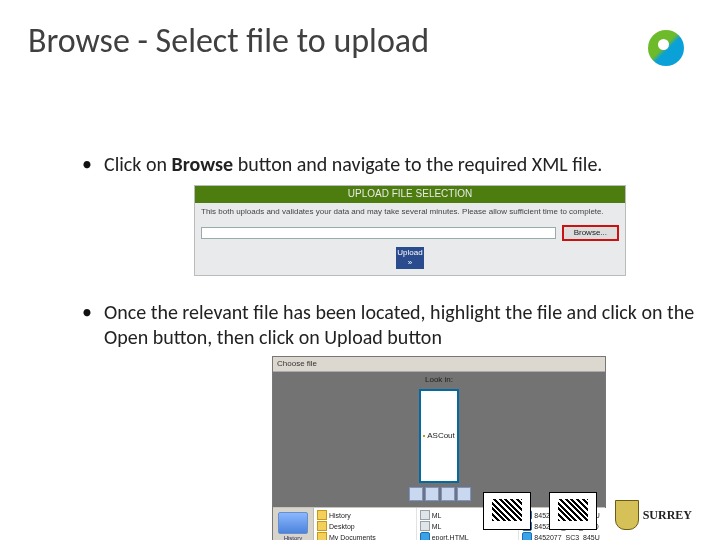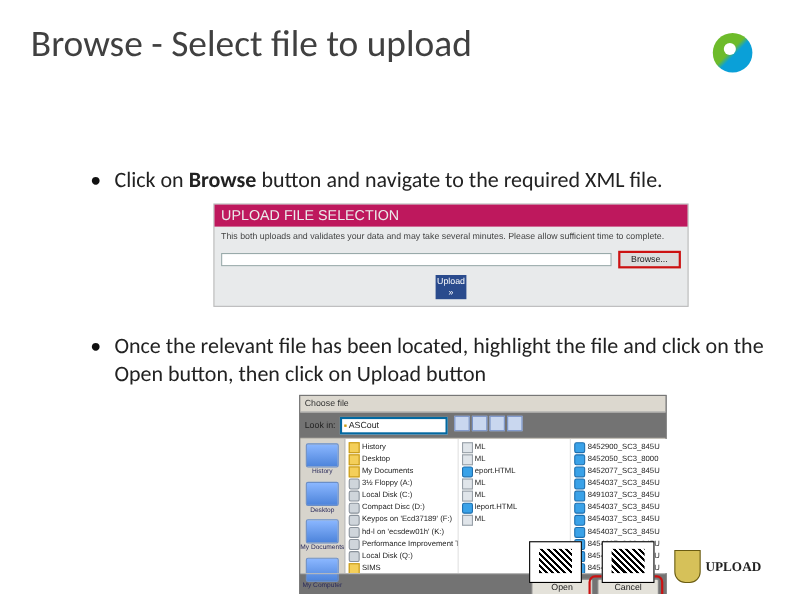--- a/index.html
+++ b/index.html
@@ -8,30 +8,30 @@
   .logo{position:absolute;right:34px;top:24px;}
   .logo .o{font-size:38px;font-weight:700;letter-spacing:-1px;}
   .logo .egg{display:inline-block;width:36px;height:36px;border-radius:50%;background:linear-gradient(135deg,#6dbb2a 45%,#0aa0d8 55%);position:relative;top:6px;margin-right:2px;}
   .logo .egg::after{content:"";position:absolute;left:10px;top:9px;width:11px;height:11px;border-radius:50%;background:#fff;}
   .bullets{position:absolute;left:28px;top:132px;width:660px;font-size:20px;line-height:1.25;}
   .bullets li{margin-bottom:12px;list-style:none;position:relative;padding-left:36px;}
   .bullets li::before{content:"•";position:absolute;left:14px;top:0;color:#111;}
   .bold{font-weight:700;}
   
   .upload-shot{margin:8px 0 24px 90px;width:430px;border:1px solid #bbb;background:#e8eaeb;font-family:Tahoma,Arial;font-size:8px;}
-  .upload-shot .hdr{background:#be185d;color:#eaeaea;padding:2px 6px;font-size:13px;}
+  .upload-shot .hdr{background:#4d7c0f;color:#eaeaea;padding:2px 6px;font-size:10px;text-align:center;}
   .upload-shot .msg{color:#444;padding:4px 6px;}
   .upload-shot .bar{display:flex;align-items:center;gap:6px;padding:4px 6px;}
   .upload-shot .field{flex:1;height:10px;background:#fff;border:1px solid #9aa;}
   .upload-shot .browse{border:2px solid #c11;padding:1px 10px;background:#ddd;font-size:8px;}
   .upload-shot .uploadbtn{display:block;margin:2px auto 6px;width:28px;text-align:center;background:#2a4b8d;color:#fff;font-size:8px;padding:1px 0;}
   
   .dialog-shot{margin:6px 0 0 168px;width:332px;border:1px solid #777;background:#737373;font-family:Tahoma,Arial;font-size:8px;}
   .dlg-title{background:#dcd8cf;border-bottom:1px solid #aaa;padding:2px 4px;font-size:8px;color:#333;}
-  .dlg-top{display:flex;align-items:center;gap:4px;padding:3px 4px;border-bottom:1px solid #c8c4bb;}
+  .dlg-top{display:flex;align-items:center;gap:4px;padding:3px 4px;border-bottom:1px solid #c8c4bb;flex-direction:column;}
   .dlg-top .combo{flex:0 0 90px;height:12px;background:#fff;border:2px solid #0369a1;padding:0 2px;display:flex;align-items:center;gap:2px;}
   .dlg-top .icon-row span{display:inline-block;width:12px;height:12px;background:#c9d7ef;border:1px solid #7a94c8;margin-left:2px;}
   .dlg-body{display:flex;height:122px;}
   .dlg-places{width:54px;background:#d7d4cc;border-right:1px solid #bbb;display:flex;flex-direction:column;align-items:center;gap:4px;padding:4px 0;}
   .place{width:40px;text-align:center;font-size:6px;color:#2a2a5a;}
   .place .pic{width:28px;height:20px;margin:0 auto 1px;background:linear-gradient(180deg,#8bb7ff,#4d84db);border:1px solid #6a8ec8;border-radius:2px;}
   .dlg-cols{flex:1;display:flex;background:#fff;}
   .col{flex:1;padding:2px 3px;overflow:hidden;border-right:1px solid #e2e2e2;}
   .col:last-child{border-right:none;}
   .entry{display:flex;align-items:center;gap:2px;white-space:nowrap;font-size:7px;color:#222;line-height:11px;}
@@ -144,16 +144,16 @@
         </div>
       </div>
     </li>
   </ul>
 
   <div class="footers">
     <div class="flogo" title="Brighton &amp; Hove City Council"></div>
     <div class="flogo" title="East Sussex County Council"></div>
     <div class="surrey">
       <div class="shield"></div>
-      <span>UPLOAD</span>
+      <span>SURREY</span>
     </div>
   </div>
 </div>
 
 </body></html>

